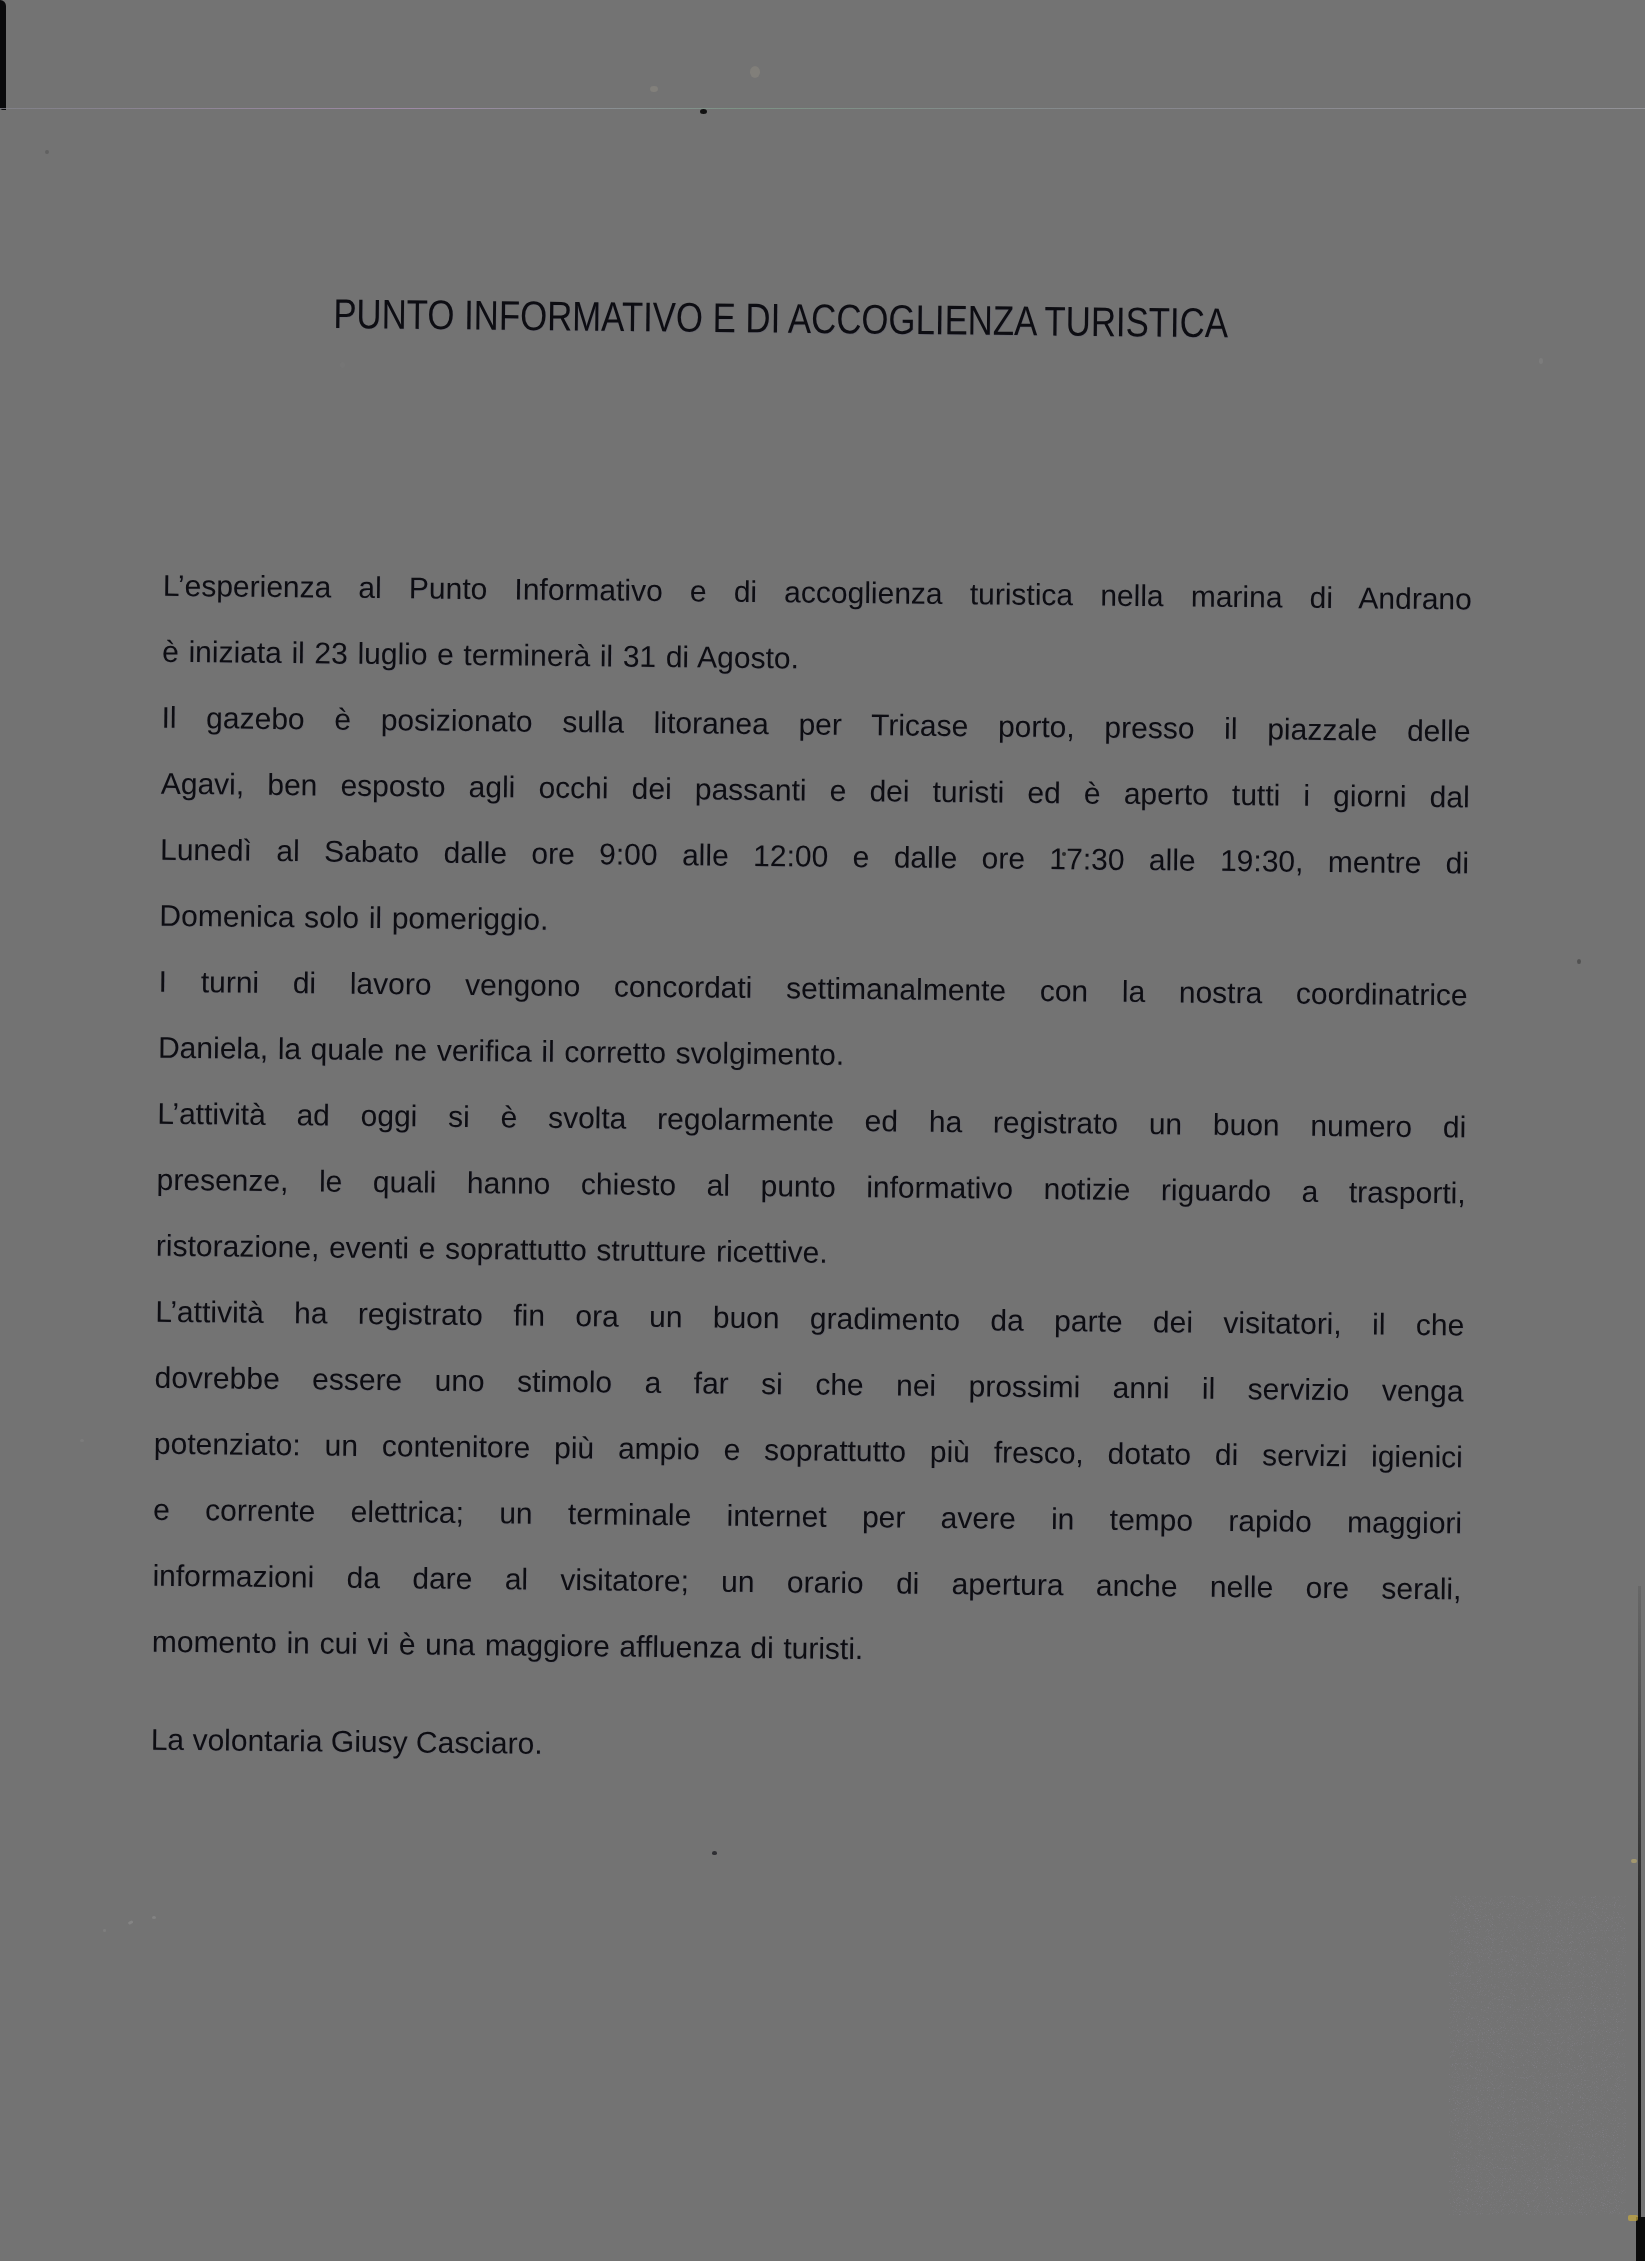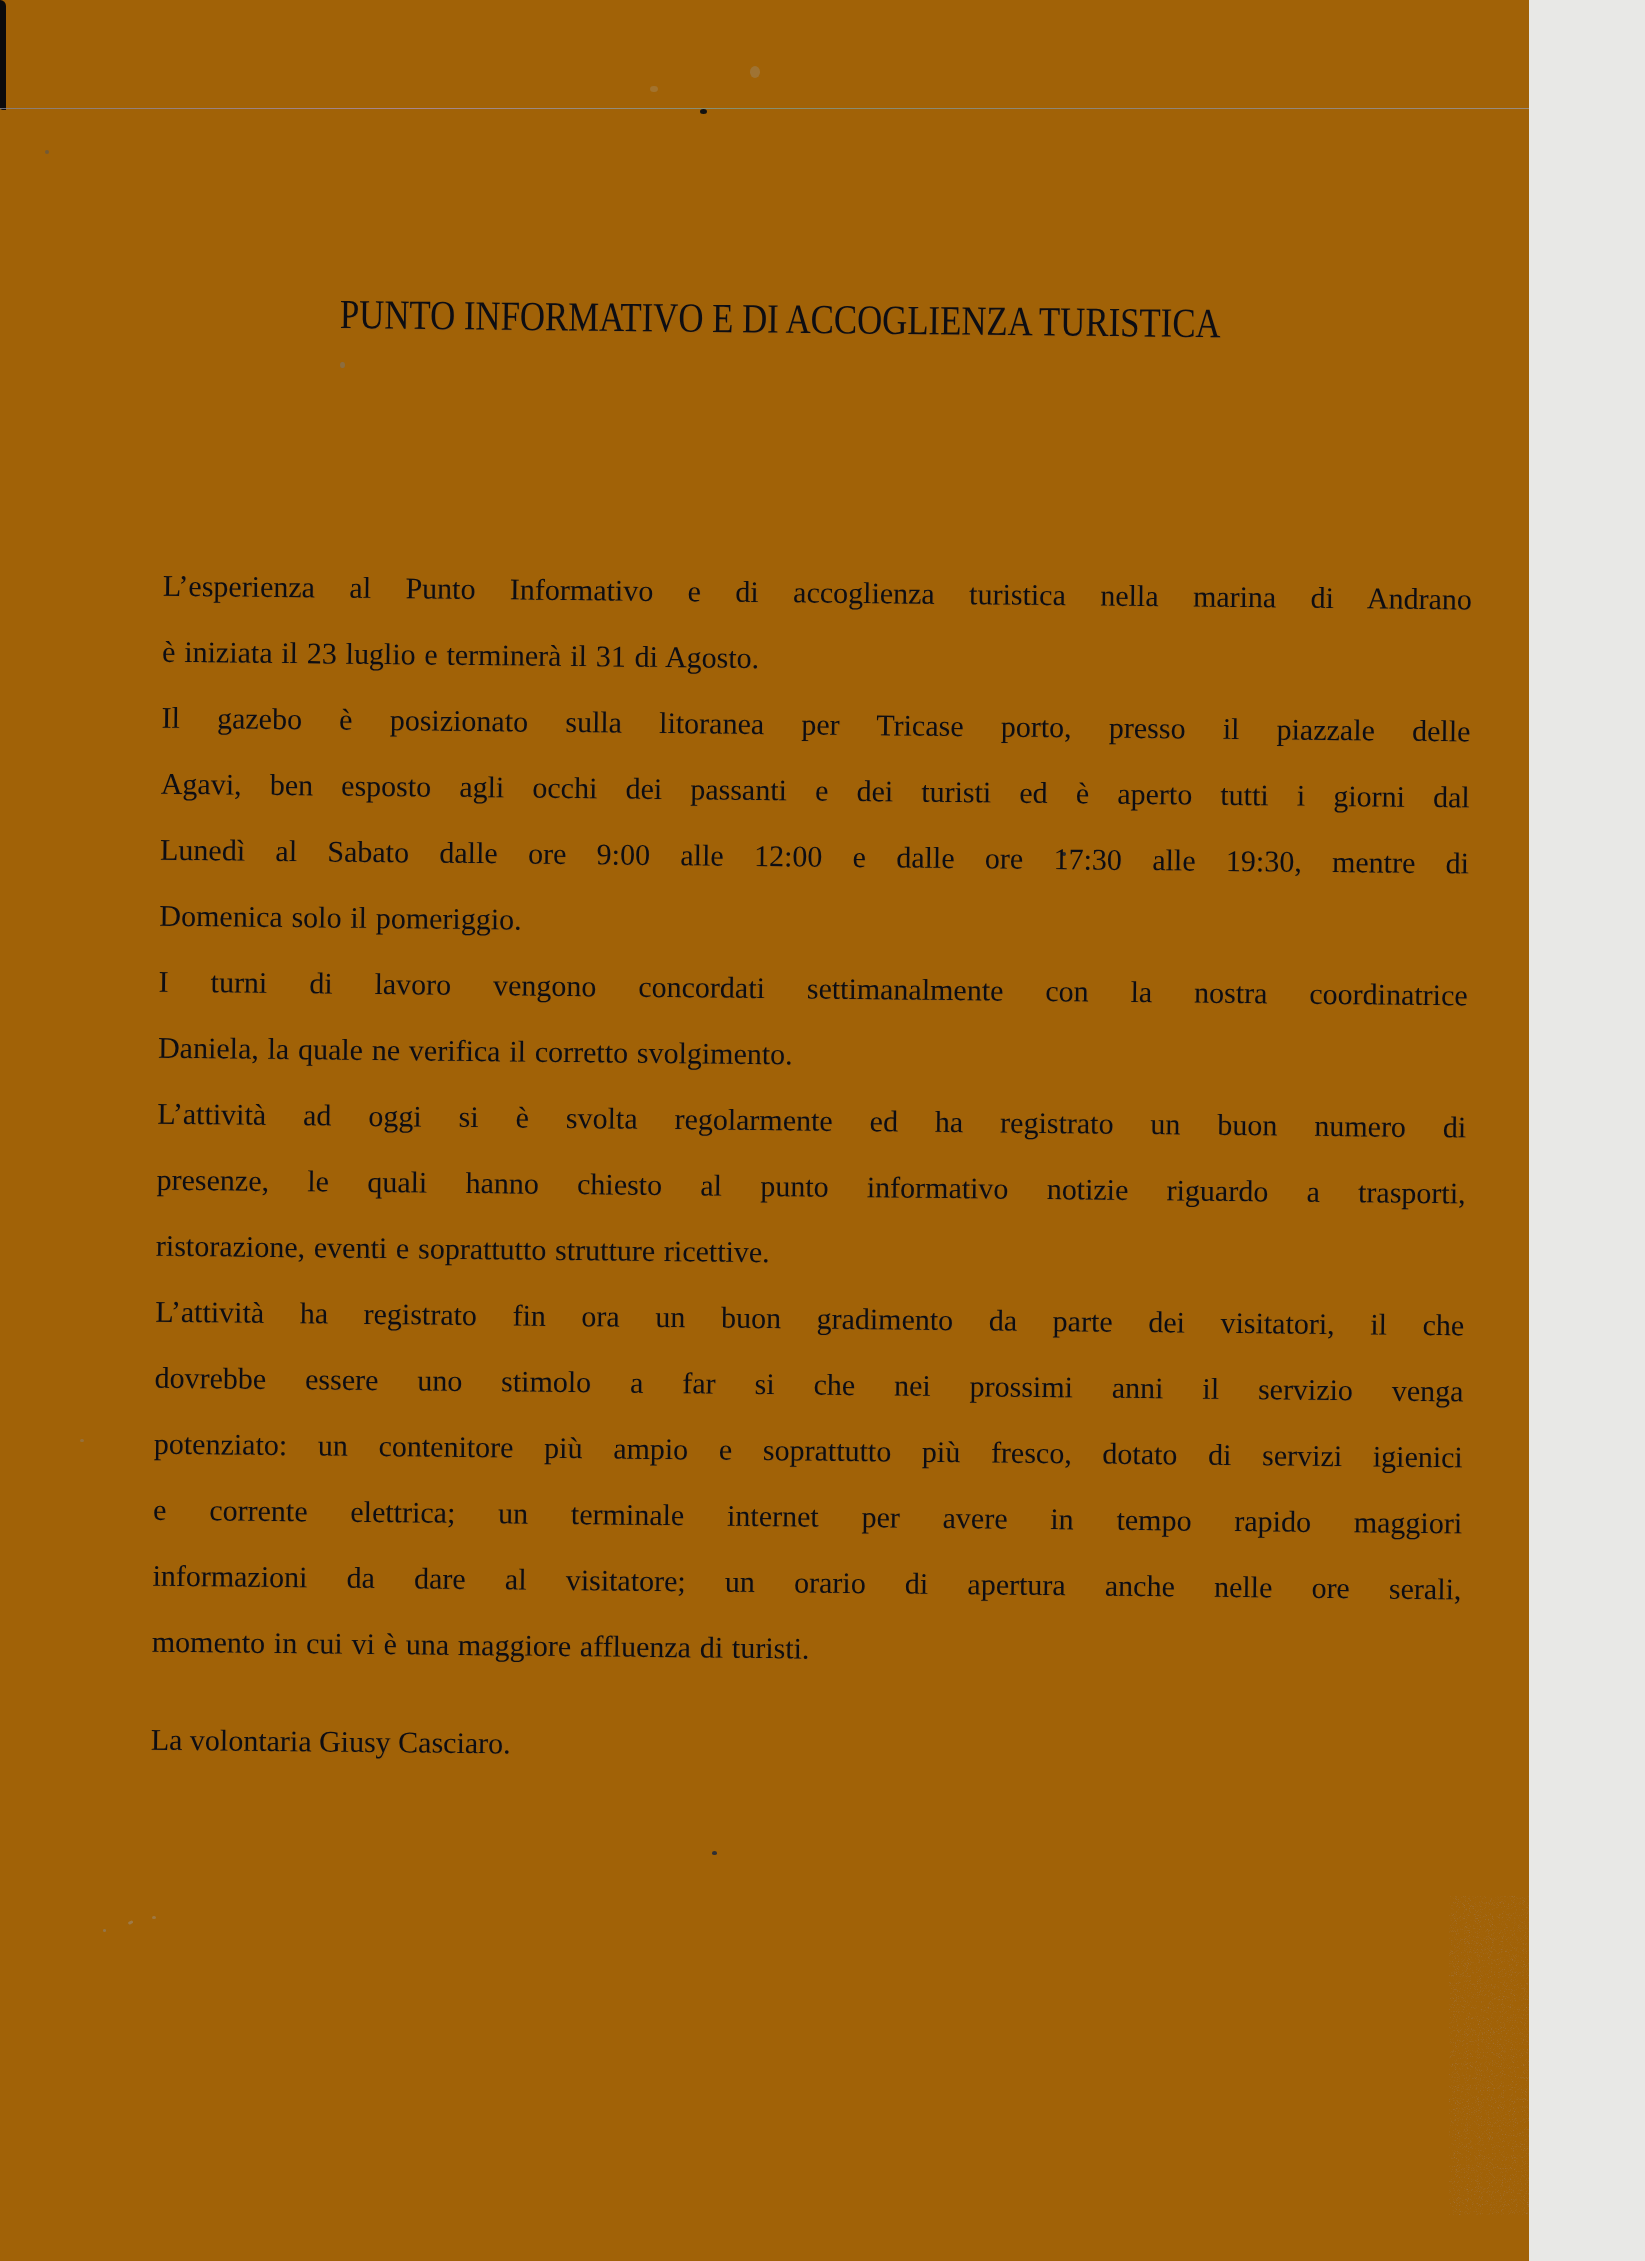--- a/index.html
+++ b/index.html
@@ -1,21 +1,21 @@
 <!DOCTYPE html>
 <html style="font-size:10.3px"><head>
 <meta charset="utf-8">
 <style>
   html,body{margin:0;padding:0;background:#e8e8e6;}
   .page{
     position:relative;
-    width:1529px;height:2261px;
-    background:#a16207;
+    width:1645px;height:2261px;
+    background:#737373;
     overflow:hidden;
-    font-family:Liberation Serif, serif;
+    font-family:Liberation Sans, sans-serif;
     color:#0d0d12;
   }
   
   .edge-strip-topleft{
     position:absolute;left:0;top:0;width:6.4px;height:110px;
     background:#0a0a0c;border-top-right-radius:6.4px;border-bottom-left-radius:2.6px;
   }
   .fold-line{
     position:absolute;left:0;top:108px;width:1645px;height:1.3px;
     background:linear-gradient(90deg,#84848c,#a88fb2 25%,#7f9a8a 45%,#8c8c94 70%,#9a9aa0);

